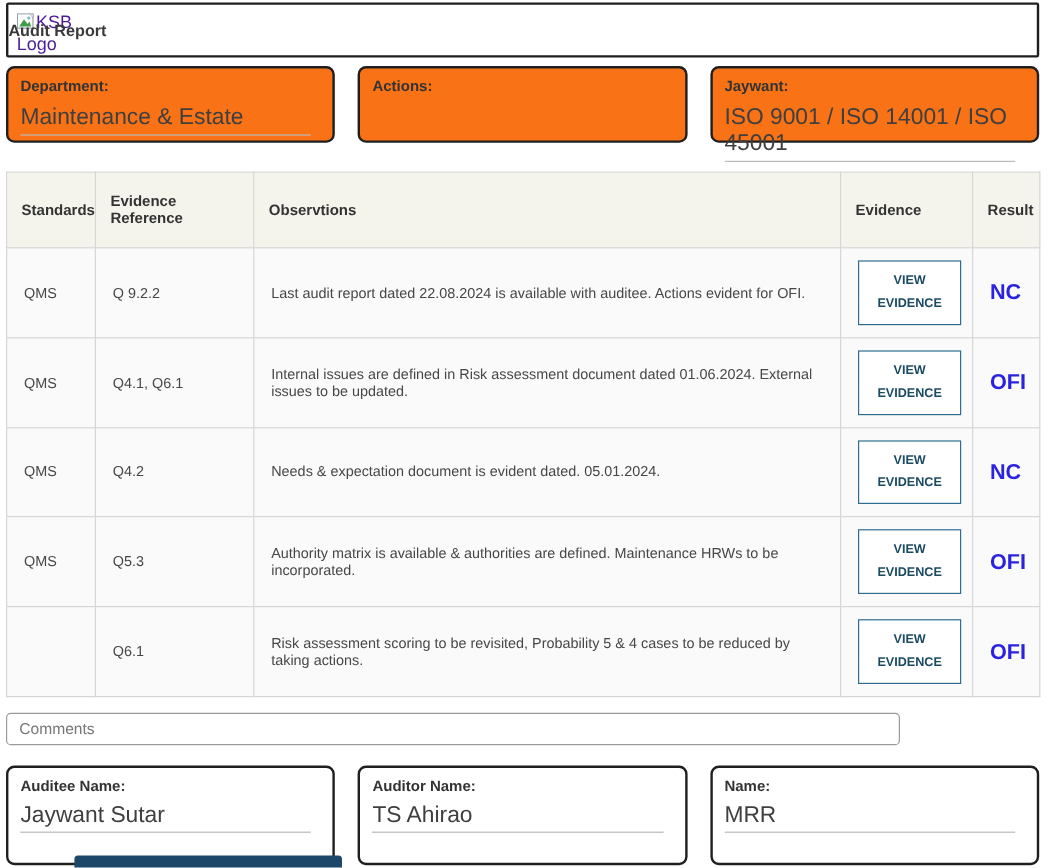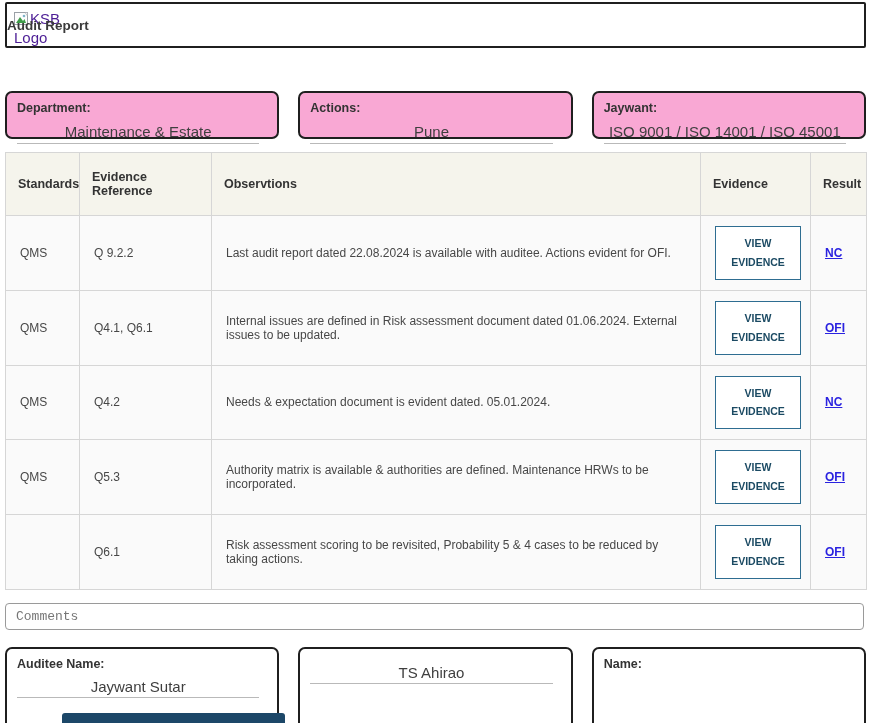--- a/index.html
+++ b/index.html
@@ -20,64 +20,64 @@
     font-size:15px; color:#4c1d95; }
   .logo-wrap svg { vertical-align:-2px; margin-right:1px; }
   .header-title {
     position:absolute; left:0; right:0; top:0; height:46px; line-height:44px;
     text-align:left; font-weight:bold; font-size:13.5px; color:#3a3a3a;
   }
 
   
   .info-row { display:flex; gap:19px; margin-top:7px; }
   .info-box {
-    flex:1; border:2px solid #1f1f1f; border-radius:7px; background:#f9a8d4;
-    padding:8px 12px 0 10px; height:48px;margin-top:36px;
+    flex:1; border:2px solid #1f1f1f; border-radius:7px; background:#f97316;
+    padding:8px 12px 0 10px; height:64px;
   }
   .info-label { font-weight:bold; font-size:12.5px; color:#333; }
   .input-line {
-    margin-top:8px; font-size:15px; color:#3f3f3f;
+    margin-top:8px; font-size:19px; color:#3f3f3f;
     border-bottom:1px solid #b9b9b9; padding-bottom:3px; margin-right:6px;
-    min-height:18px; background:transparent;text-align:center;
-  }
-
-  
-  table.audit { width:861px; margin-top:13px; border-collapse:collapse; table-layout:fixed;padding-left:44px; }
+    min-height:18px; background:transparent;
+  }
+
+  
+  table.audit { width:861px; margin-top:24px; border-collapse:collapse; table-layout:fixed;padding-left:44px; }
   table.audit th, table.audit td { border:1px solid #d6d6d6; vertical-align:middle; }
   table.audit th {
     background:#f5f4ec; font-weight:600; font-size:12.5px; color:#333;
     text-align:left; padding:10px 12px; height:63px;
   }
   table.audit td { background:#fafafa; font-size:12px; color:#474747; padding:10px 14px; height:64px; }
   col.c-std { width:74px; } col.c-ref { width:132px; } col.c-obs { width:489px; }
   col.c-evi { width:110px; } col.c-res { width:56px; }
   td.evi { text-align:center; padding:10px 6px; }
   .evidence-btn {
     width:86px; padding:7px 6px; background:#fff;
     border:1px solid #2e6d91; border-radius:0; cursor:pointer;
     font-family:"Liberation Sans", sans-serif;
     font-size:10.5px; font-weight:bold; color:#1b4a63; line-height:1.8;
     word-spacing:100vw; 
   }
   td.res { padding-left:16px; }
-  .result-link { color:#2a22e0; font-weight:bold; font-size:12px; text-decoration:underline; cursor:pointer; }
+  .result-link { color:#2a22e0; font-weight:bold; font-size:18px; cursor:pointer; }
 
   
   .actions-row { display:flex; gap:17px; margin:34px 0 0 2px; }
   .action-btn {
     border:none; border-radius:6px; color:#fff; font-weight:bold;
     font-family:"Liberation Sans", sans-serif; font-size:11px; letter-spacing:.2px;
     padding:0 13px; height:27px; cursor:pointer;
   }
 
   
   .comments-input {
-    display:block; margin-top:13px; width:859px; height:27px;
+    display:block; margin-top:13px; width:745px; height:27px;
     border:1px solid #9a9a9a; border-radius:4px; padding:0 10px;
-    font-family:Liberation Mono, monospace; font-size:13px; color:#14532d; background:#fff;
+    font-family:Liberation Sans, sans-serif; font-size:13px; color:#14532d; background:#fff;
   }
   .comments-input::placeholder { color:#767676; opacity:1; }
 
   
   .sig-row { display:flex; gap:19px; margin-top:17px; }
   .sig-box {
     flex:1; border:2px solid #1f1f1f; border-radius:7px; background:#fff;
     padding:8px 12px 0 10px; height:83px;
   }
   .sig-box .input-line { margin-top:7px; padding-bottom:2px; }
@@ -105,21 +105,20 @@
     <div class="header-title">Audit Report</div>
   </div>
 
   <div class="info-row">
     <div class="info-box">
       <div class="info-label">Department:</div>
       <div class="input-line">Maintenance &amp; Estate</div>
     </div>
     <div class="info-box">
       <div class="info-label">Actions:</div>
-      <div class="input-line">Pune</div>
     </div>
     <div class="info-box">
       <div class="info-label">Jaywant:</div>
       <div class="input-line">ISO 9001 / ISO 14001 / ISO 45001</div>
     </div>
   </div>
 
   <table class="audit">
     <colgroup>
         <col class="c-std">
@@ -199,24 +198,26 @@
 
   <input class="comments-input" type="text" placeholder="Comments" style="">
 
   <div class="sig-row">
     <div class="sig-box">
       <div class="info-label">Auditee Name:</div>
       <div class="input-line">Jaywant Sutar</div>
 
     </div>
     <div class="sig-box">
+      <div class="info-label">Auditor Name:</div>
       <div class="input-line">TS Ahirao</div>
 
     </div>
     <div class="sig-box">
       <div class="info-label">Name:</div>
+      <div class="input-line">MRR</div>
 
     </div>
   </div>
 
   <div class="footer-bar"></div>
 
 </div>
 
 </body></html>

